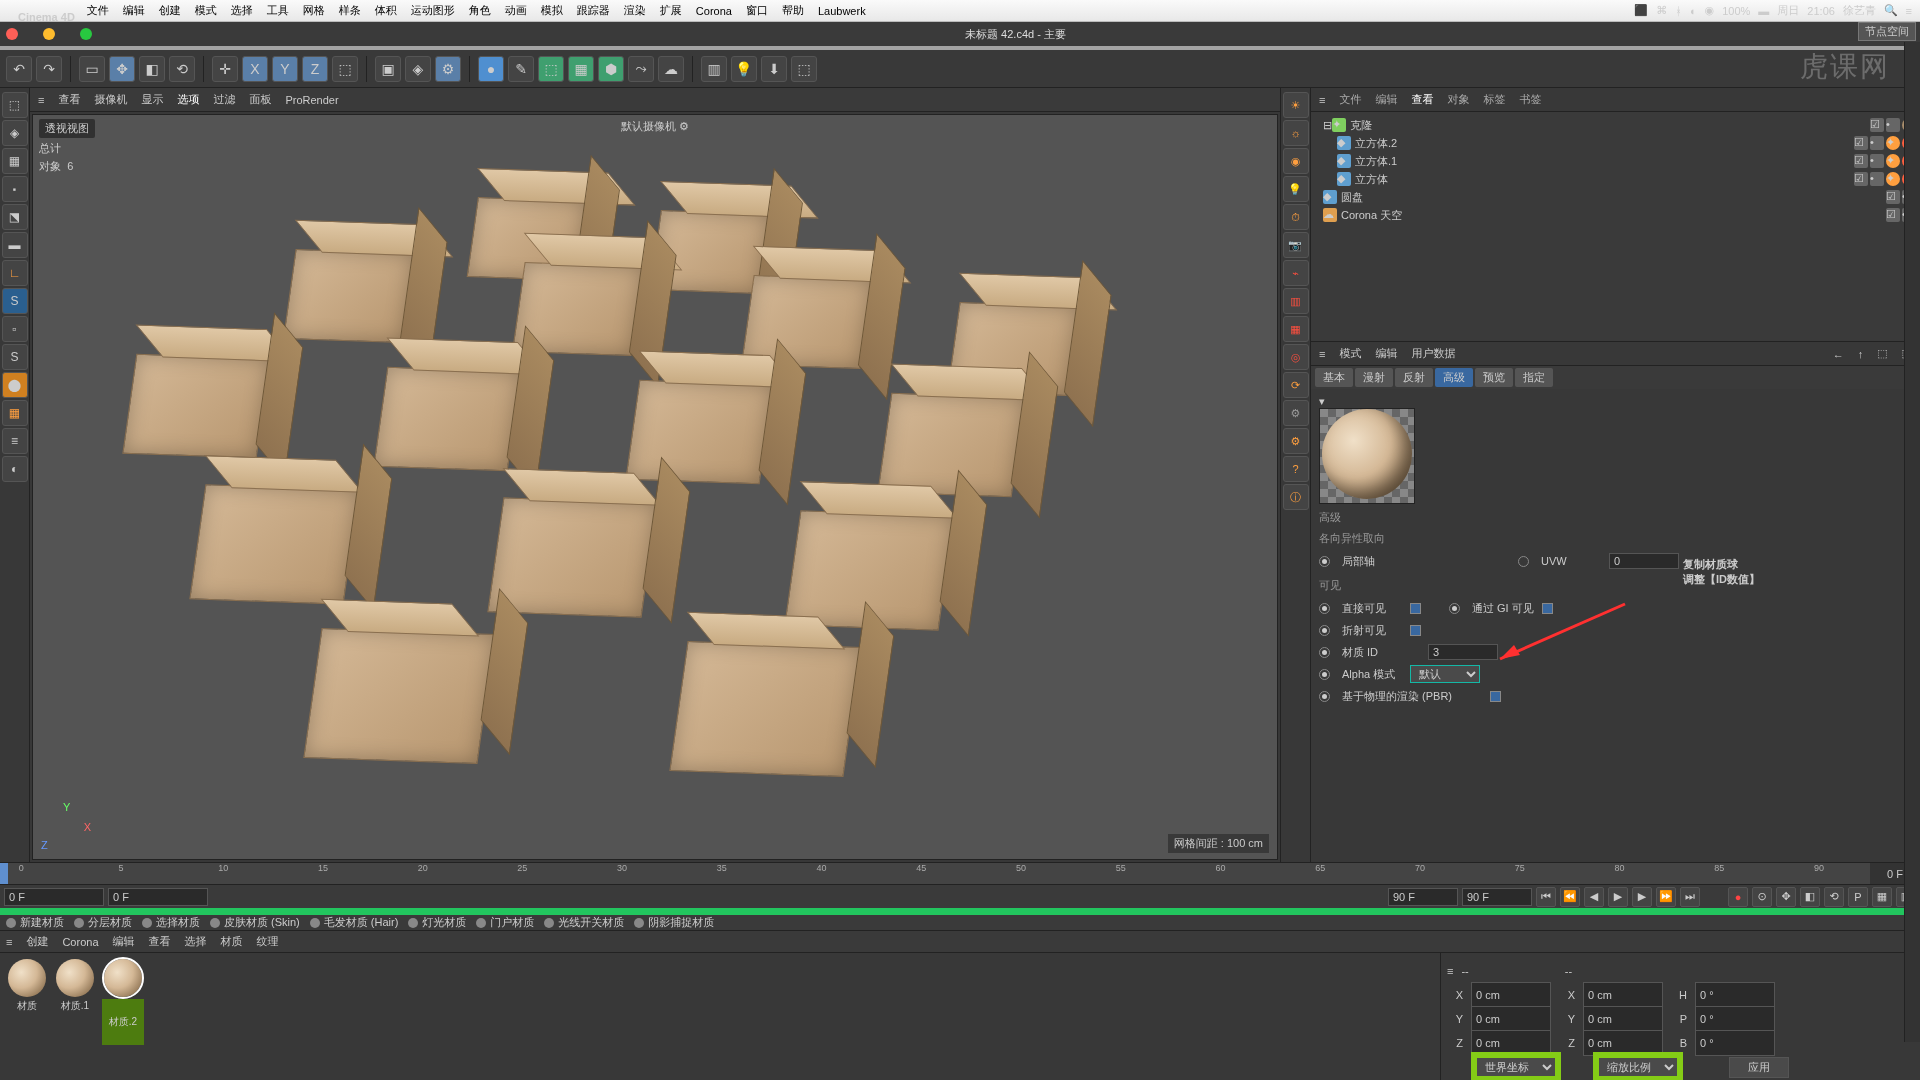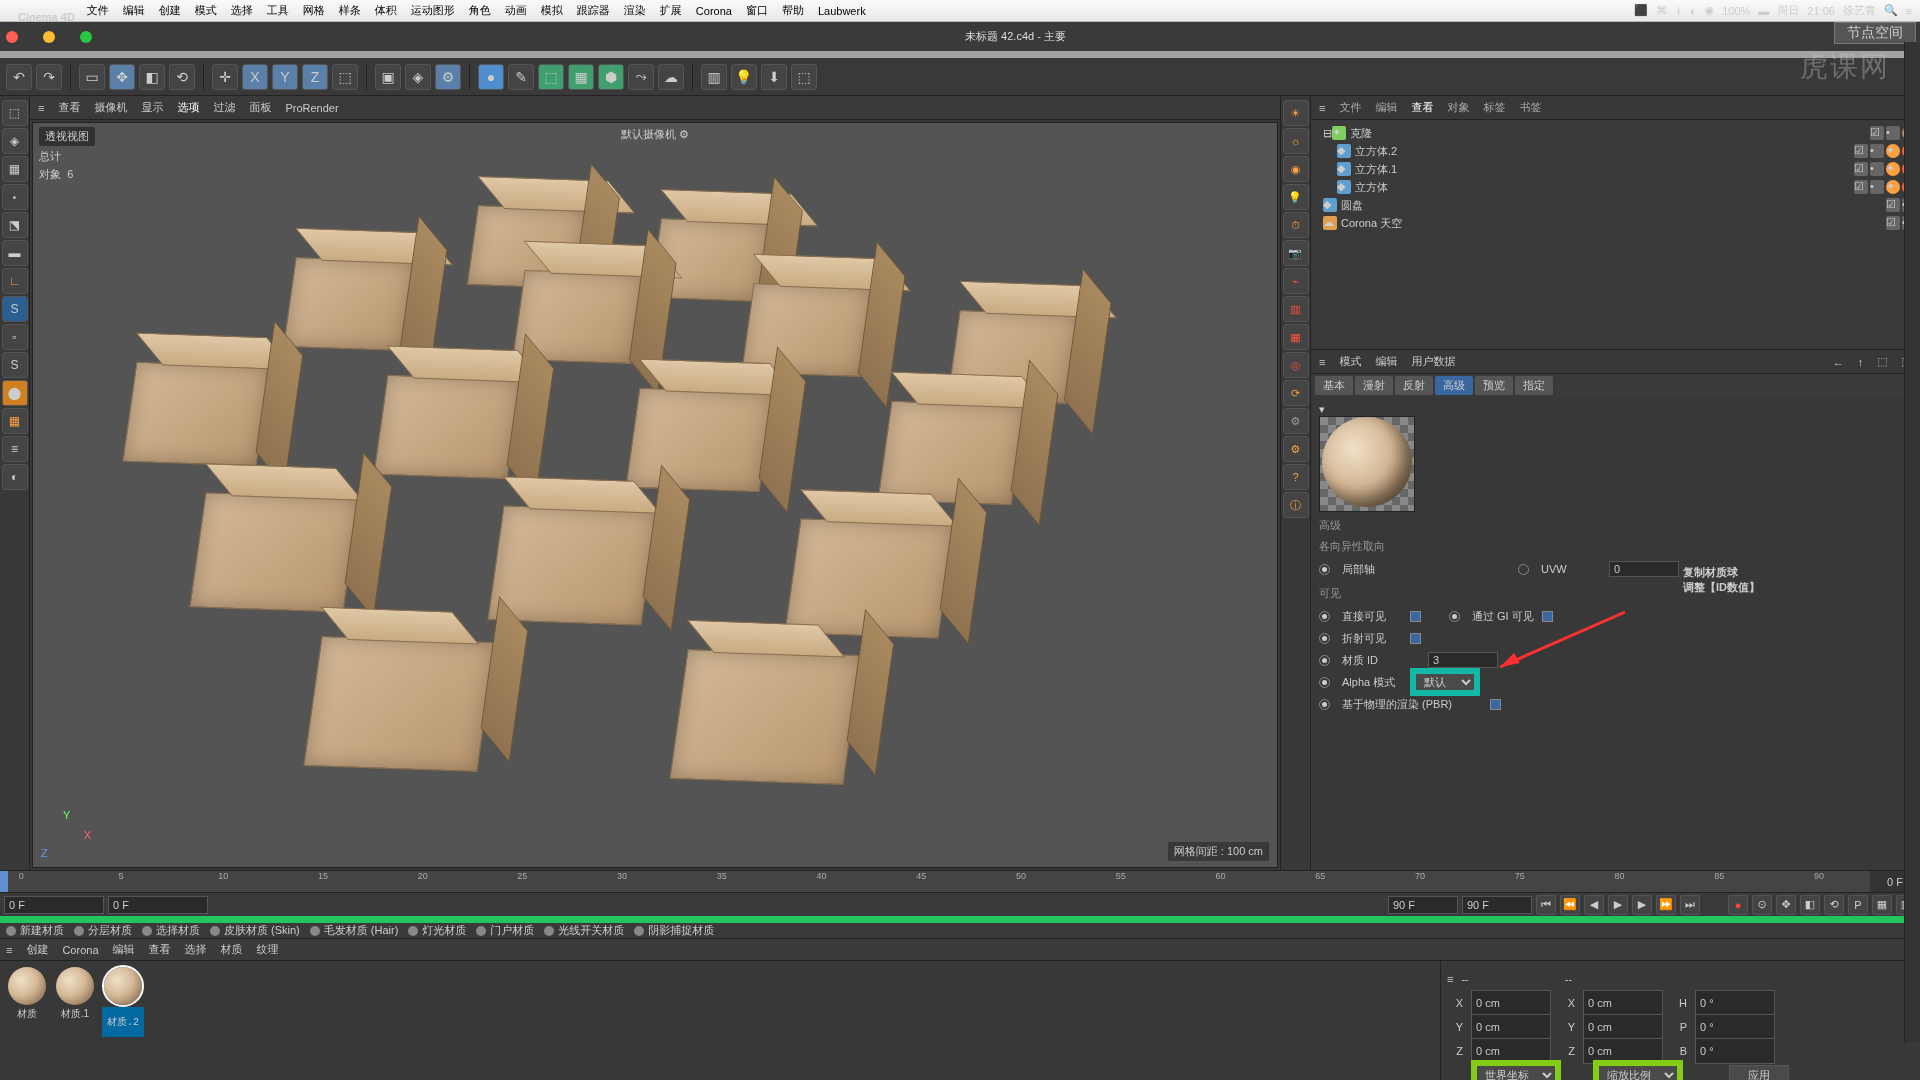--- a/index.html
+++ b/index.html
@@ -6,21 +6,21 @@
 body { background: #383838; width: 1920px; height: 1080px; overflow: hidden; position: relative; }
 
 
 .mac-menubar { height: 22px; background: linear-gradient(#fafafa,#e8e8e8); display: flex; align-items: center; padding: 0 8px; color: #000; border-bottom: 1px solid #bbb; }
 .mac-menubar .apple { font-size: 14px; margin-right: 10px; }
 .mac-menubar .appname { font-weight: bold; margin-right: 12px; margin-top: 12px; }
 .mac-menubar .menu-item { margin-right: 14px; color: #000; }
 .mac-menubar .right { margin-left: auto; display: flex; align-items: center; gap: 8px; color: #000; }
 
 
-.titlebar { height: 36px; background: #3a3a3a; display: flex; align-items: center; padding: 0 6px; border-bottom: 7px solid #a3a3a3; gap: 19px; }
+.titlebar { height: 28px; background: #3a3a3a; display: flex; align-items: center; padding: 0 6px; border-bottom: 4px solid #a3a3a3; gap: 19px; }
 .titlebar .win-btn { width: 12px; height: 12px; border-radius: 50%; margin-right: 6px; }
 .titlebar .close { background: #ff5f57; }
 .titlebar .min { background: #febc2e; }
 .titlebar .max { background: #28c840; }
 .titlebar .title { margin: 0 auto; color: #ddd; }
 
 
 .top-toolbar { height: 38px; background: #393939; border-bottom: 1px solid #222; display: flex; align-items: center; padding: 0 6px; gap: 4px; }
 .top-toolbar .tool { width: 26px; height: 26px; background: #444; border: 1px solid #555; border-radius: 3px; display: flex; align-items: center; justify-content: center; font-size: 14px; }
 .top-toolbar .tool.active { background: #5a7fa8; }
@@ -81,21 +81,21 @@
 .preview-sphere { width: 90px; height: 90px; background: radial-gradient(circle at 35% 35%, #f0e0c8, #d4b896 45%, #8a6f4f 85%); border-radius: 50%; margin: 4px 0 8px 0; box-shadow: inset -8px -8px 16px rgba(0,0,0,0.4); }
 .preview-bg { width: 96px; height: 96px; background: repeating-conic-gradient(#666 0 25%, #888 0 50%) 0 0/16px 16px; display: flex; align-items: center; justify-content: center; border: 1px solid #222; }
 .attr-section-title { color: #999; margin: 6px 0 4px 0; }
 .attr-row { display: flex; align-items: center; height: 22px; gap: 8px; }
 .attr-row .radio { width: 11px; height: 11px; border: 1px solid #888; border-radius: 50%; display: inline-block; margin-right: 4px; }
 .attr-row .radio.on::after { content: ""; display: block; width: 5px; height: 5px; background: #ccc; border-radius: 50%; margin: 2px; }
 .attr-row .check { width: 11px; height: 11px; border: 1px solid #888; background: #555; display: inline-block; }
 .attr-row .check.on { background: #3968a0; }
 .attr-row label { min-width: 60px; }
 .attr-input { background: #2a2a2a; border: 1px solid #555; padding: 1px 4px; width: 70px; color: #ccc; }
-.attr-select { background: #4a4a4a; border: 6px solid #14b8a6; padding: 1px 4px; width: 70px; color: #ccc; }
+.attr-select { background: #4a4a4a; border: 1px solid #14b8a6; padding: 1px 4px; width: 70px; color: #ccc; }
 
 .annotation { position: absolute; color: #ff3030; font-weight: bold; font-size: 15px; }
 .arrow { position: absolute; width: 140px; height: 70px; }
 
 
 .timeline { height: 22px; background: #3a3a3a; border-top: 1px solid #222; display: flex; position: relative; }
 .timeline-ruler { flex: 1; position: relative; background: #444; }
 .timeline-ruler .tick { position: absolute; top: 0; font-size: 9px; color: #aaa; }
 .timeline .frame-label { width: 50px; text-align: center; line-height: 22px; background: #333; }
 
@@ -109,33 +109,33 @@
 .material-tabs .dot { width: 10px; height: 10px; border-radius: 50%; background: #888; }
 
 .material-tabs2 { height: 22px; background: #3a3a3a; border-top: 1px solid #222; display: flex; align-items: center; padding: 0 6px; gap: 14px; }
 
 .bottom-area { height: 130px; background: #383838; border-top: 1px solid #222; display: flex; }
 .mat-browser { flex: 1; padding: 6px; display: flex; gap: 6px; align-items: flex-start; }
 .mat-slot { width: 42px; text-align: center; }
 .mat-ball { width: 38px; height: 38px; border-radius: 50%; background: radial-gradient(circle at 35% 35%, #f0e0c8, #d4b896 45%, #8a6f4f 85%); margin: 0 auto 2px auto; }
 .mat-ball.sel { outline: 2px solid #fff; }
 .mat-slot .mname { font-size: 10px; }
-.mat-slot .mname.sel { background: #0369a1; padding: 8px 2px; font-family: Liberation Mono, monospace; }
+.mat-slot .mname.sel { background: #4d7c0f; padding: 16px 2px; }
 
 .coord-panel { width: 480px; border-left: 1px solid #222; padding: 6px; }
 .coord-row { display: flex; align-items: center; gap: 8px; height: 24px; }
 .coord-row .lbl { width: 16px; text-align: right; }
 .coord-row .cfield { width: 80px; background: #2a2a2a; border: 1px solid #555; padding: 6px 4px; }
 .coord-row .csel { width: 90px; background: #4a4a4a; border: 6px solid #84cc16; padding: 2px 4px; }
 .apply-btn { width: 60px; background: #4a4a4a; border: 1px solid #555; padding: 2px 4px; text-align: center; }
 
 .statusbar { height: 20px; background: #3a3a3a; border-top: 1px solid #222; padding: 2px 8px; color: #888; }
 
 .far-right-bar { position: absolute; right: 0; top: 42px; width: 16px; height: 1000px; background: #333; border-left: 1px solid #222; }
-.badge-box { position: absolute; right: 4px; top: 22px; background: #555; border: 1px solid #777; padding: 1px 12px; font-size: 14px; }
+.badge-box { position: absolute; right: 4px; top: 22px; background: #555; border: 1px solid #777; padding: 1px 6px; font-size: 11px; }
 .watermark { position: absolute; right: 30px; top: 48px; color: #ccc; font-size: 28px; opacity: 0.35; letter-spacing: 2px; font-weight: 300; }
 </style>
 </head>
 <body>
 
 <div class="mac-menubar">
   <span class="apple"></span>
   <span class="appname">Cinema 4D</span>
   <span class="menu-item">文件</span>
   <span class="menu-item">编辑</span>

